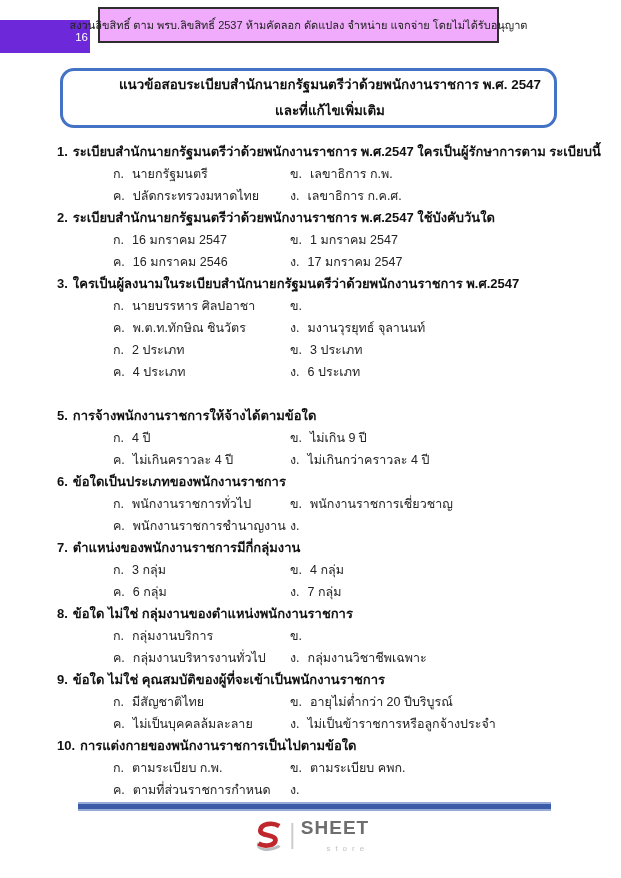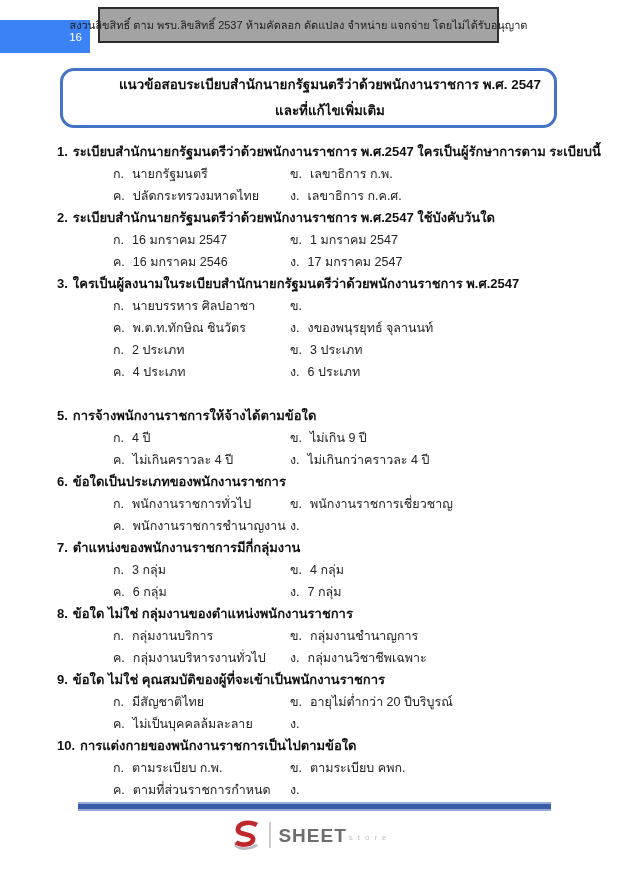--- a/index.html
+++ b/index.html
@@ -15,27 +15,27 @@
   body{
     position:relative;
     width:621px;height:878px;
     overflow:hidden;
     font-family:"Liberation Sans","DejaVu Sans",sans-serif;
     color:var(--ink);
   }
   
   .page-num-box{
     position:absolute;left:0;top:20px;width:90px;height:33px;
-    background:#3b82f6;color:#fff;
+    background:#6d28d9;color:#fff;
     display:flex;align-items:center;justify-content:flex-end;
-    padding-right:8px;font-size:11.5px;
+    padding-right:2px;font-size:11.5px;
   }
   .copyright-box{
     position:absolute;left:98px;top:7px;width:401px;height:36px;
-    border:2px solid #2e2e2e;background:#a3a3a3;
+    border:2px solid #2e2e2e;background:#f0abfc;
     display:flex;align-items:center;justify-content:center;
     font-size:11px;color:#222;white-space:nowrap;
   }
   
   .title-box{
     position:absolute;left:60px;top:68px;width:497px;height:60px;
     border:3px solid var(--accent-blue);border-radius:14px;
     display:flex;flex-direction:column;align-items:center;justify-content:center;
     font-weight:bold;font-size:13.4px;line-height:26px;color:#111;
     text-align:center;
@@ -69,21 +69,21 @@
     border-bottom:2px solid var(--bar-blue-light);
   }
   .logo{
     position:absolute;top:818px;left:50%;transform:translateX(-50%);
     display:flex;align-items:center;
   }
   .logo-s{width:34px;height:34px;display:block;}
   .logo-divider{
     width:2px;height:26px;background:#cccccc;margin:0 8px 0 5px;
   }
-  .logo-wordmark{display:flex;flex-direction:row;line-height:1;}
+  .logo-wordmark{display:flex;flex-direction:column;line-height:1;align-items:flex-end;}
   .logo-name{
     font-size:19px;font-weight:bold;color:var(--logo-gray);
     letter-spacing:1px;
   }
   .logo-sub{
     font-size:8px;color:#c2c2c2;letter-spacing:5px;margin-top:8px;
     padding-left:2px;
   }
 </style>
 </head>
@@ -160,21 +160,21 @@
       </div>
       <div class="opt">
         <span class="opt-label">ข.</span>
       </div>
       <div class="opt">
         <span class="opt-label">ค.</span>
         <span class="opt-text">พ.ต.ท.ทักษิณ ชินวัตร</span>
       </div>
       <div class="opt">
         <span class="opt-label">ง.</span>
-        <span class="opt-text">งของพนุรยุทธ์ จุลานนท์</span>
+        <span class="opt-text">มงานวุรยุทธ์ จุลานนท์</span>
       </div>
     </div>
   </div>
 
   <div class="question">
     <div class="q-options">
       <div class="opt">
         <span class="opt-label">ก.</span>
         <span class="opt-text">2 ประเภท</span>
       </div>
@@ -268,21 +268,20 @@
     <div class="q-head">
       <span class="q-num">8.</span><span class="q-text">ข้อใด ไม่ใช่ กลุ่มงานของตำแหน่งพนักงานราชการ</span>
     </div>
     <div class="q-options">
       <div class="opt">
         <span class="opt-label">ก.</span>
         <span class="opt-text">กลุ่มงานบริการ</span>
       </div>
       <div class="opt">
         <span class="opt-label">ข.</span>
-        <span class="opt-text">กลุ่มงานชำนาญการ</span>
       </div>
       <div class="opt">
         <span class="opt-label">ค.</span>
         <span class="opt-text">กลุ่มงานบริหารงานทั่วไป</span>
       </div>
       <div class="opt">
         <span class="opt-label">ง.</span>
         <span class="opt-text">กลุ่มงานวิชาชีพเฉพาะ</span>
       </div>
     </div>
@@ -300,20 +299,21 @@
       <div class="opt">
         <span class="opt-label">ข.</span>
         <span class="opt-text">อายุไม่ต่ำกว่า 20 ปีบริบูรณ์</span>
       </div>
       <div class="opt">
         <span class="opt-label">ค.</span>
         <span class="opt-text">ไม่เป็นบุคคลล้มละลาย</span>
       </div>
       <div class="opt">
         <span class="opt-label">ง.</span>
+        <span class="opt-text">ไม่เป็นข้าราชการหรือลูกจ้างประจำ</span>
       </div>
     </div>
   </div>
 
   <div class="question">
     <div class="q-head">
       <span class="q-num">10.</span><span class="q-text">การแต่งกายของพนักงานราชการเป็นไปตามข้อใด</span>
     </div>
     <div class="q-options">
       <div class="opt">

